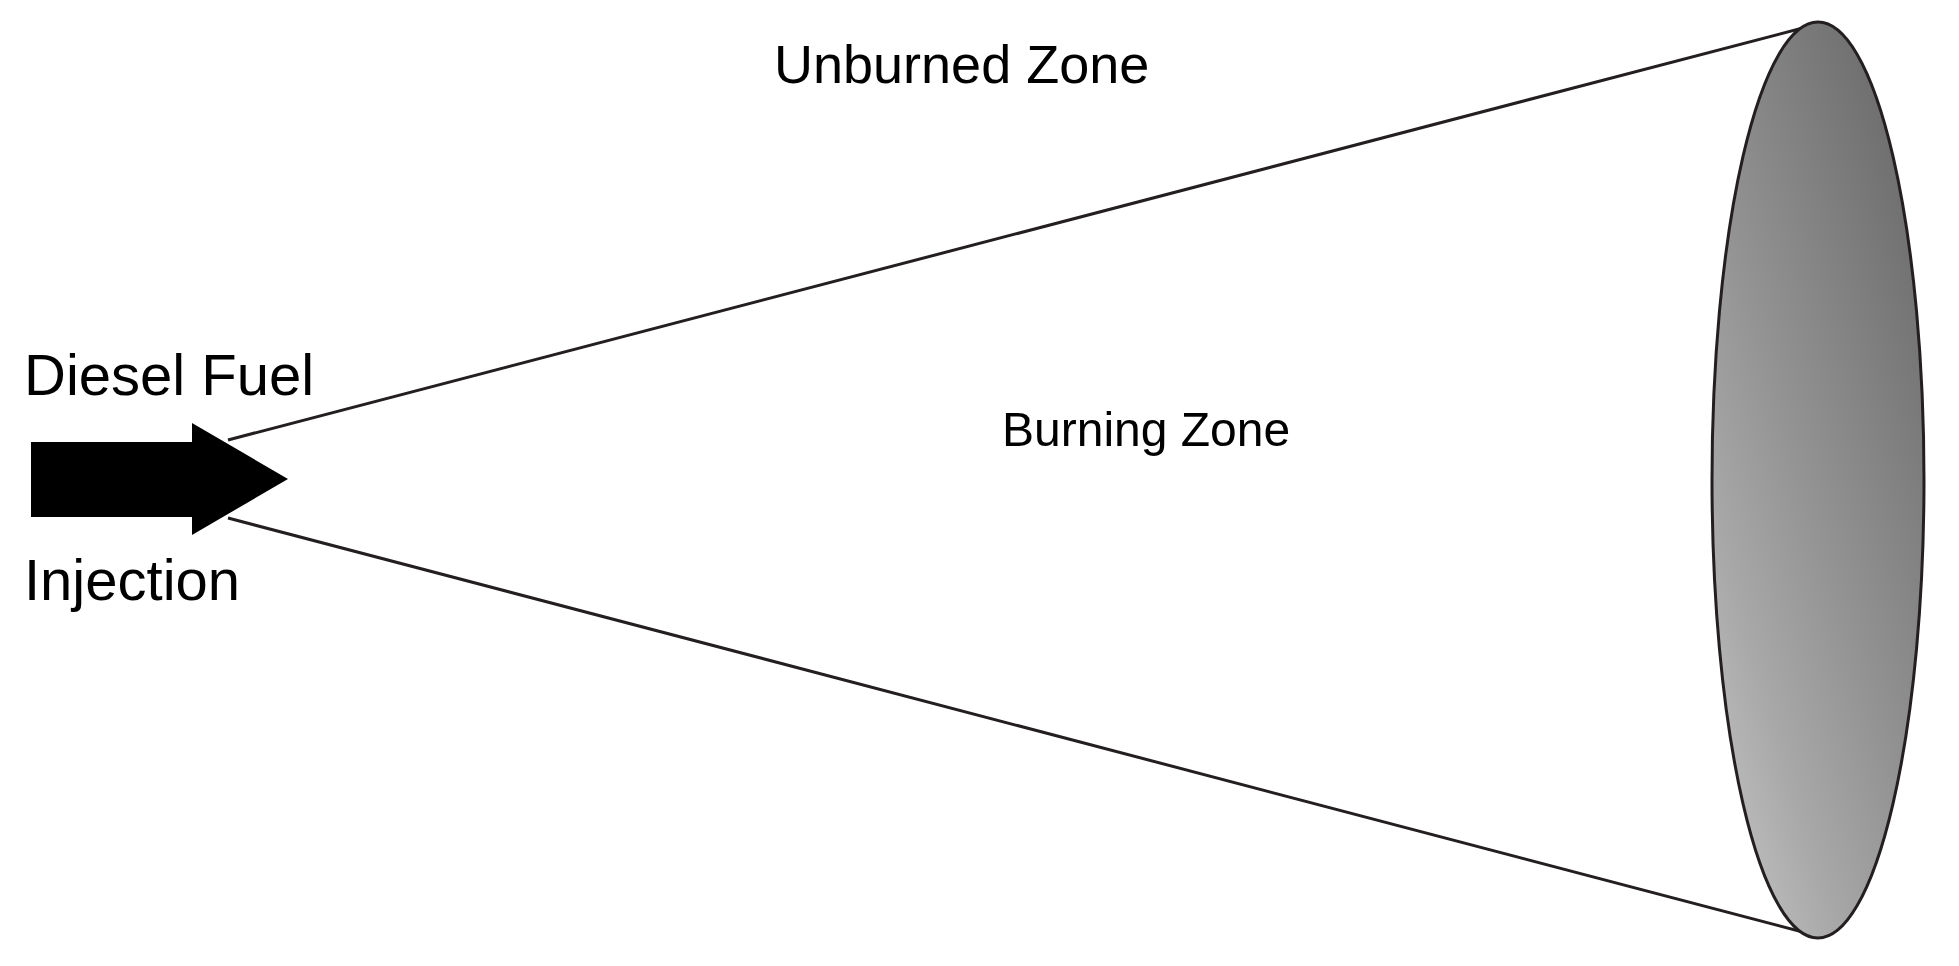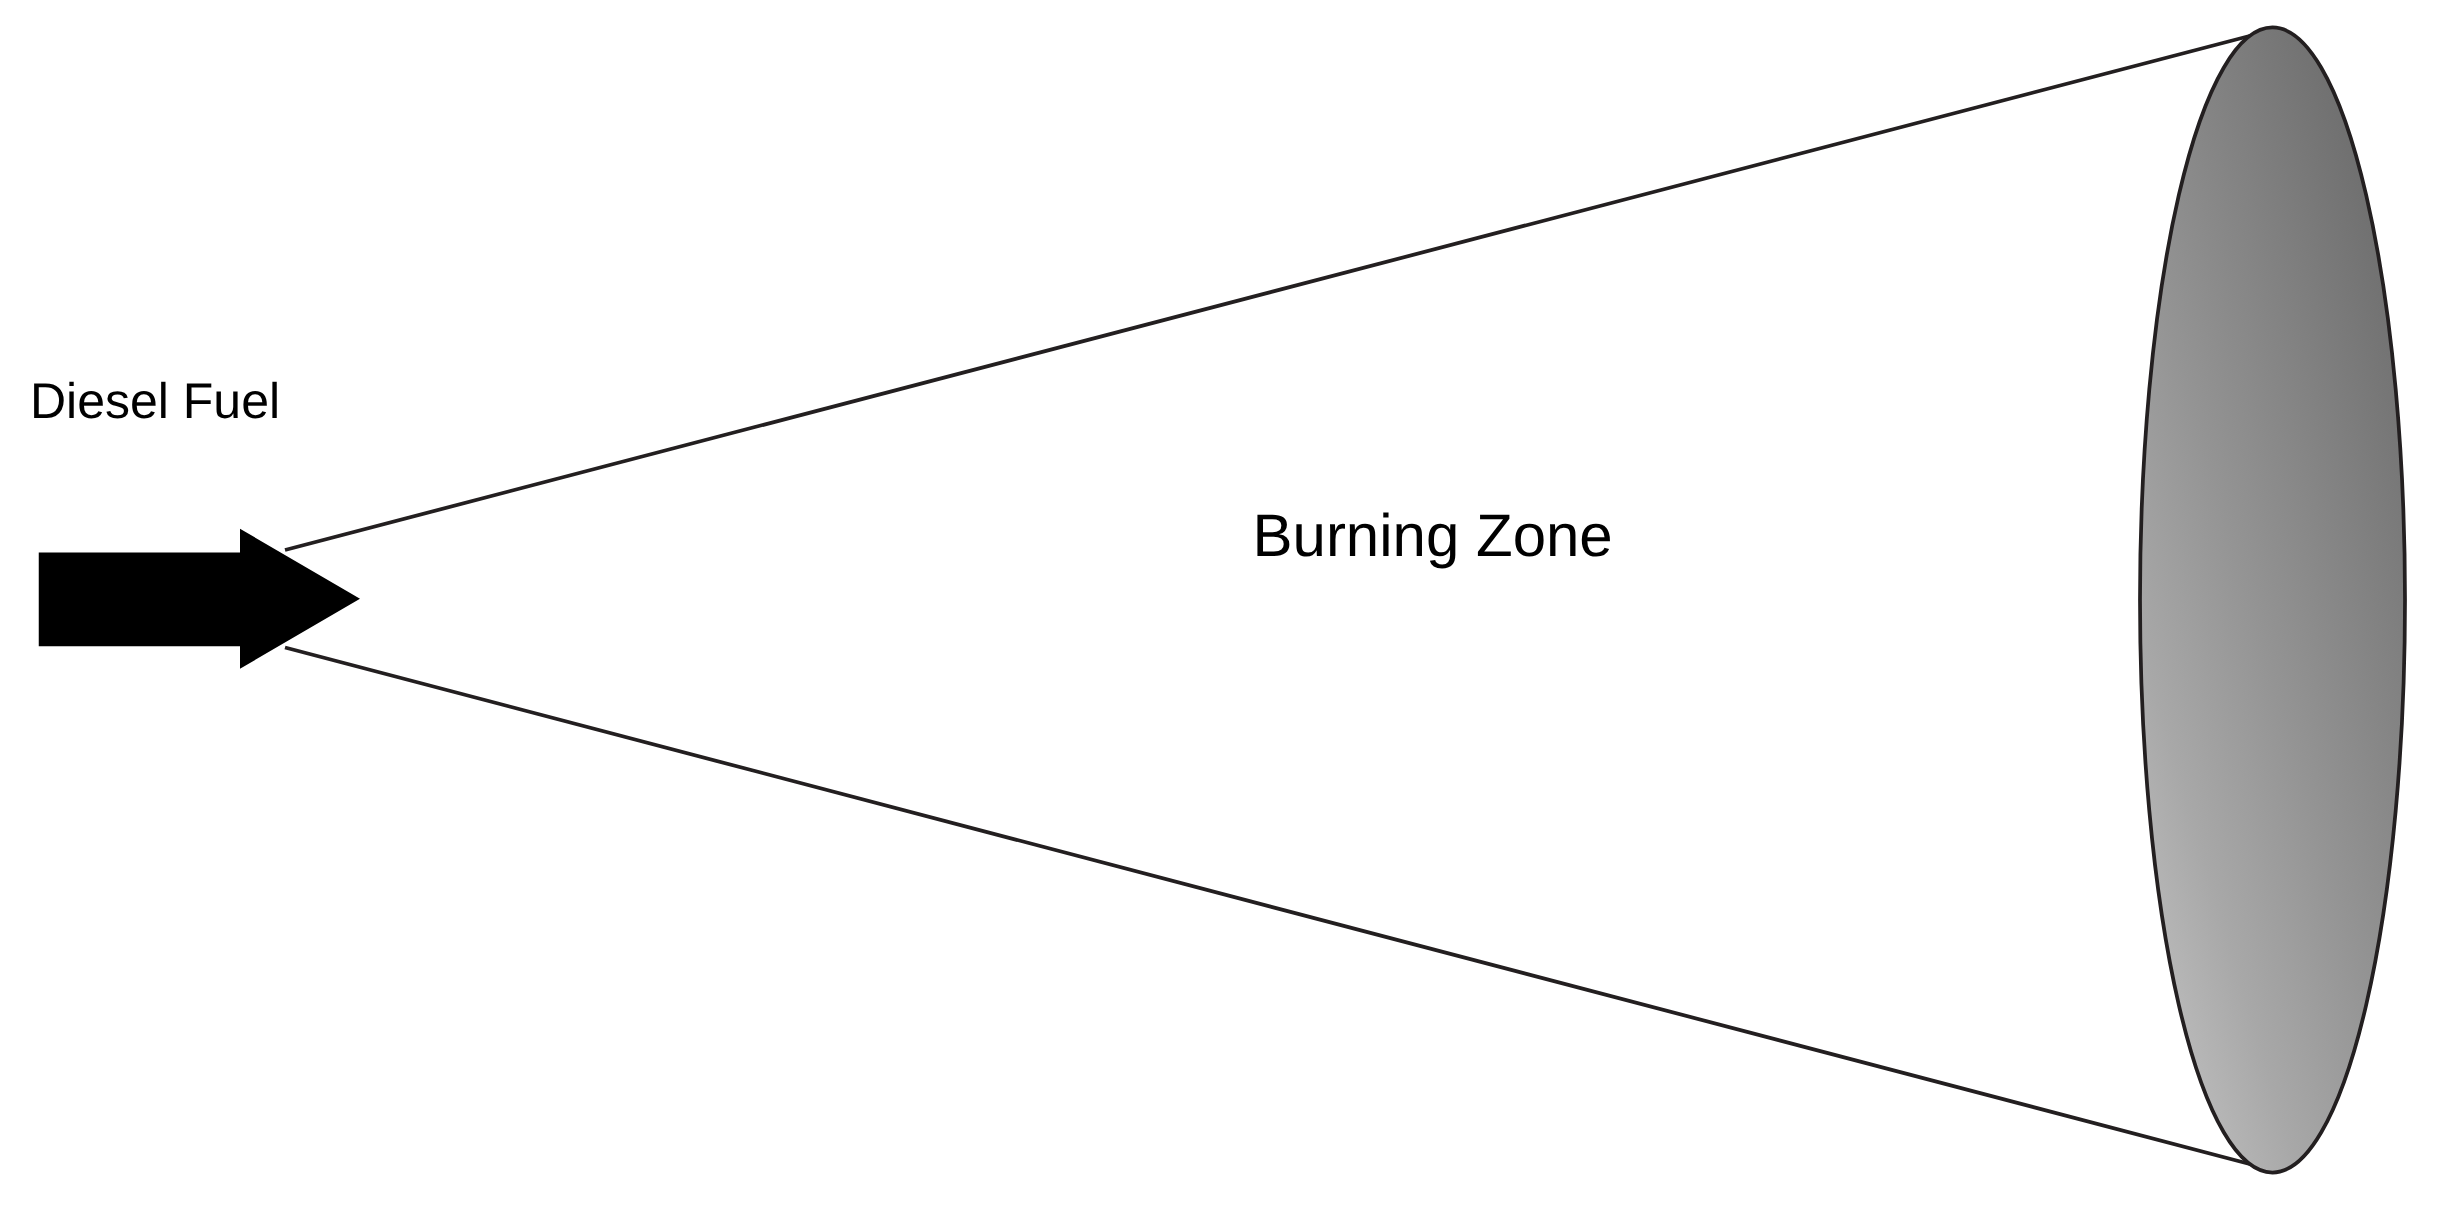--- a/index.html
+++ b/index.html
@@ -41,21 +41,21 @@
     font-size: 54px;
   }
   #label-burning-zone {
     left: 1002px;
     top: 402px;
     font-size: 48px;
   }
   #label-diesel-fuel-injection {
     left: 24px;
     top: 204px;
-    font-size: 40px;
+    font-size: 58px;
   }
 </style>
 </head>
 <body>
 
 <div id="diagram-root">
 
   <svg id="diagram-svg" viewBox="0 0 1959 966" xmlns="http://www.w3.org/2000/svg">
 
     <defs>
@@ -70,20 +70,22 @@
 
     <line x1="228" y1="440" x2="1818" y2="24" stroke="#231f20" stroke-width="3" stroke-linecap="butt"></line>
 
     <line x1="228" y1="518" x2="1818" y2="936" stroke="#231f20" stroke-width="3" stroke-linecap="butt"></line>
 
     <ellipse cx="1818" cy="480" rx="106" ry="458" fill="url(#flameGrad)" stroke="#231f20" stroke-width="3"></ellipse>
 
     <polygon points="31,442 192,442 192,423 288,479 192,535 192,517 31,517" fill="#000000"></polygon>
   </svg>
 
+  <div class="dlabel" id="label-unburned-zone">Unburned Zone</div>
 
   <div class="dlabel" id="label-burning-zone">Burning Zone</div>
 
   <div class="dlabel" id="label-diesel-fuel-injection">
     <div>Diesel Fuel</div>
+    <div>Injection</div>
   </div>
 
 </div>
 
 </body></html>

